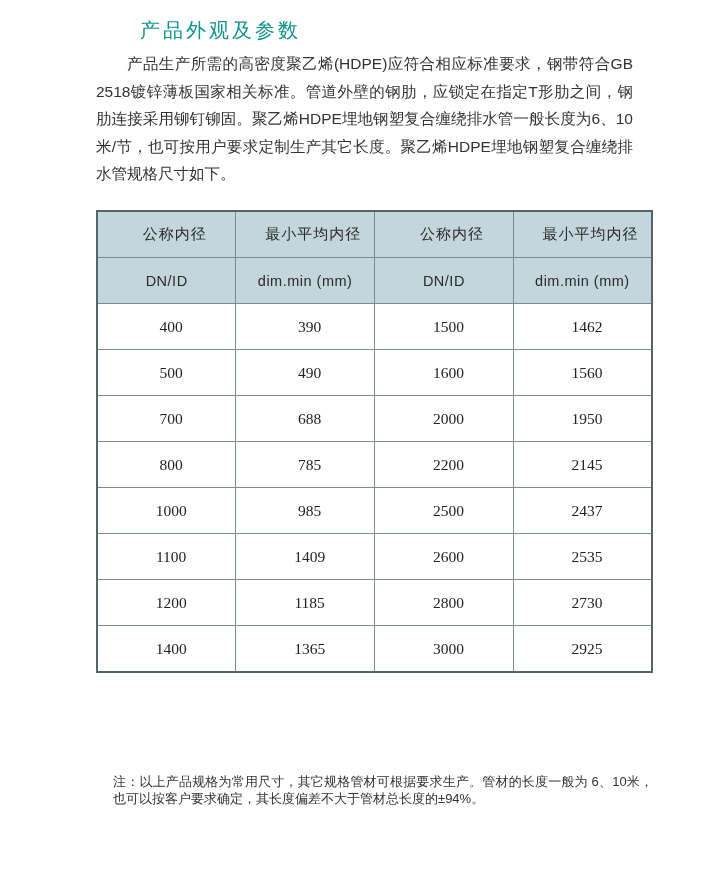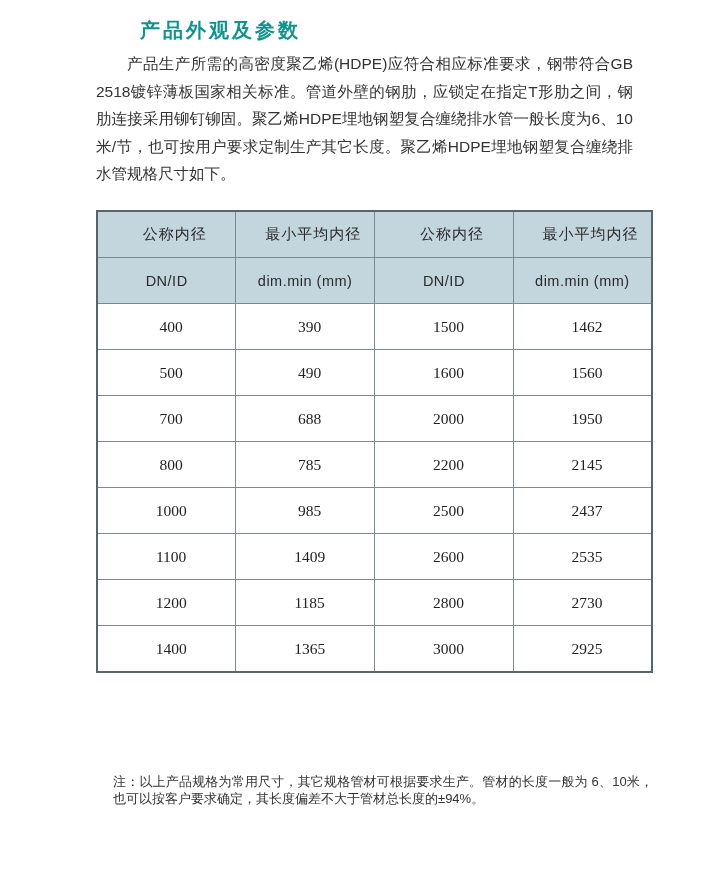--- a/index.html
+++ b/index.html
@@ -8,21 +8,21 @@
     --border-inner:#7a8a90;
     --border-outer:#55656c;
     --text-color:#333333;
   }
   html,body{margin:0;padding:0;background:#ffffff;}
   body{width:705px;height:878px;font-family:"Liberation Sans",sans-serif;color:var(--text-color);}
   .page{position:relative;width:705px;height:878px;background:#ffffff;overflow:hidden;}
 
   .title{
     position:absolute;left:140px;top:17px;margin:0;
-    font-size:20px;font-weight:bold;letter-spacing:3px;
+    font-size:20px;font-weight:normal;letter-spacing:3px;
     color:var(--title-color);
   }
 
   .body-text{
     position:absolute;left:96px;top:50px;width:537px;margin:0;
     font-size:15.5px;line-height:27.5px;color:var(--text-color);
     text-align:justify;text-indent:2em;
   }
 
   table.spec{

